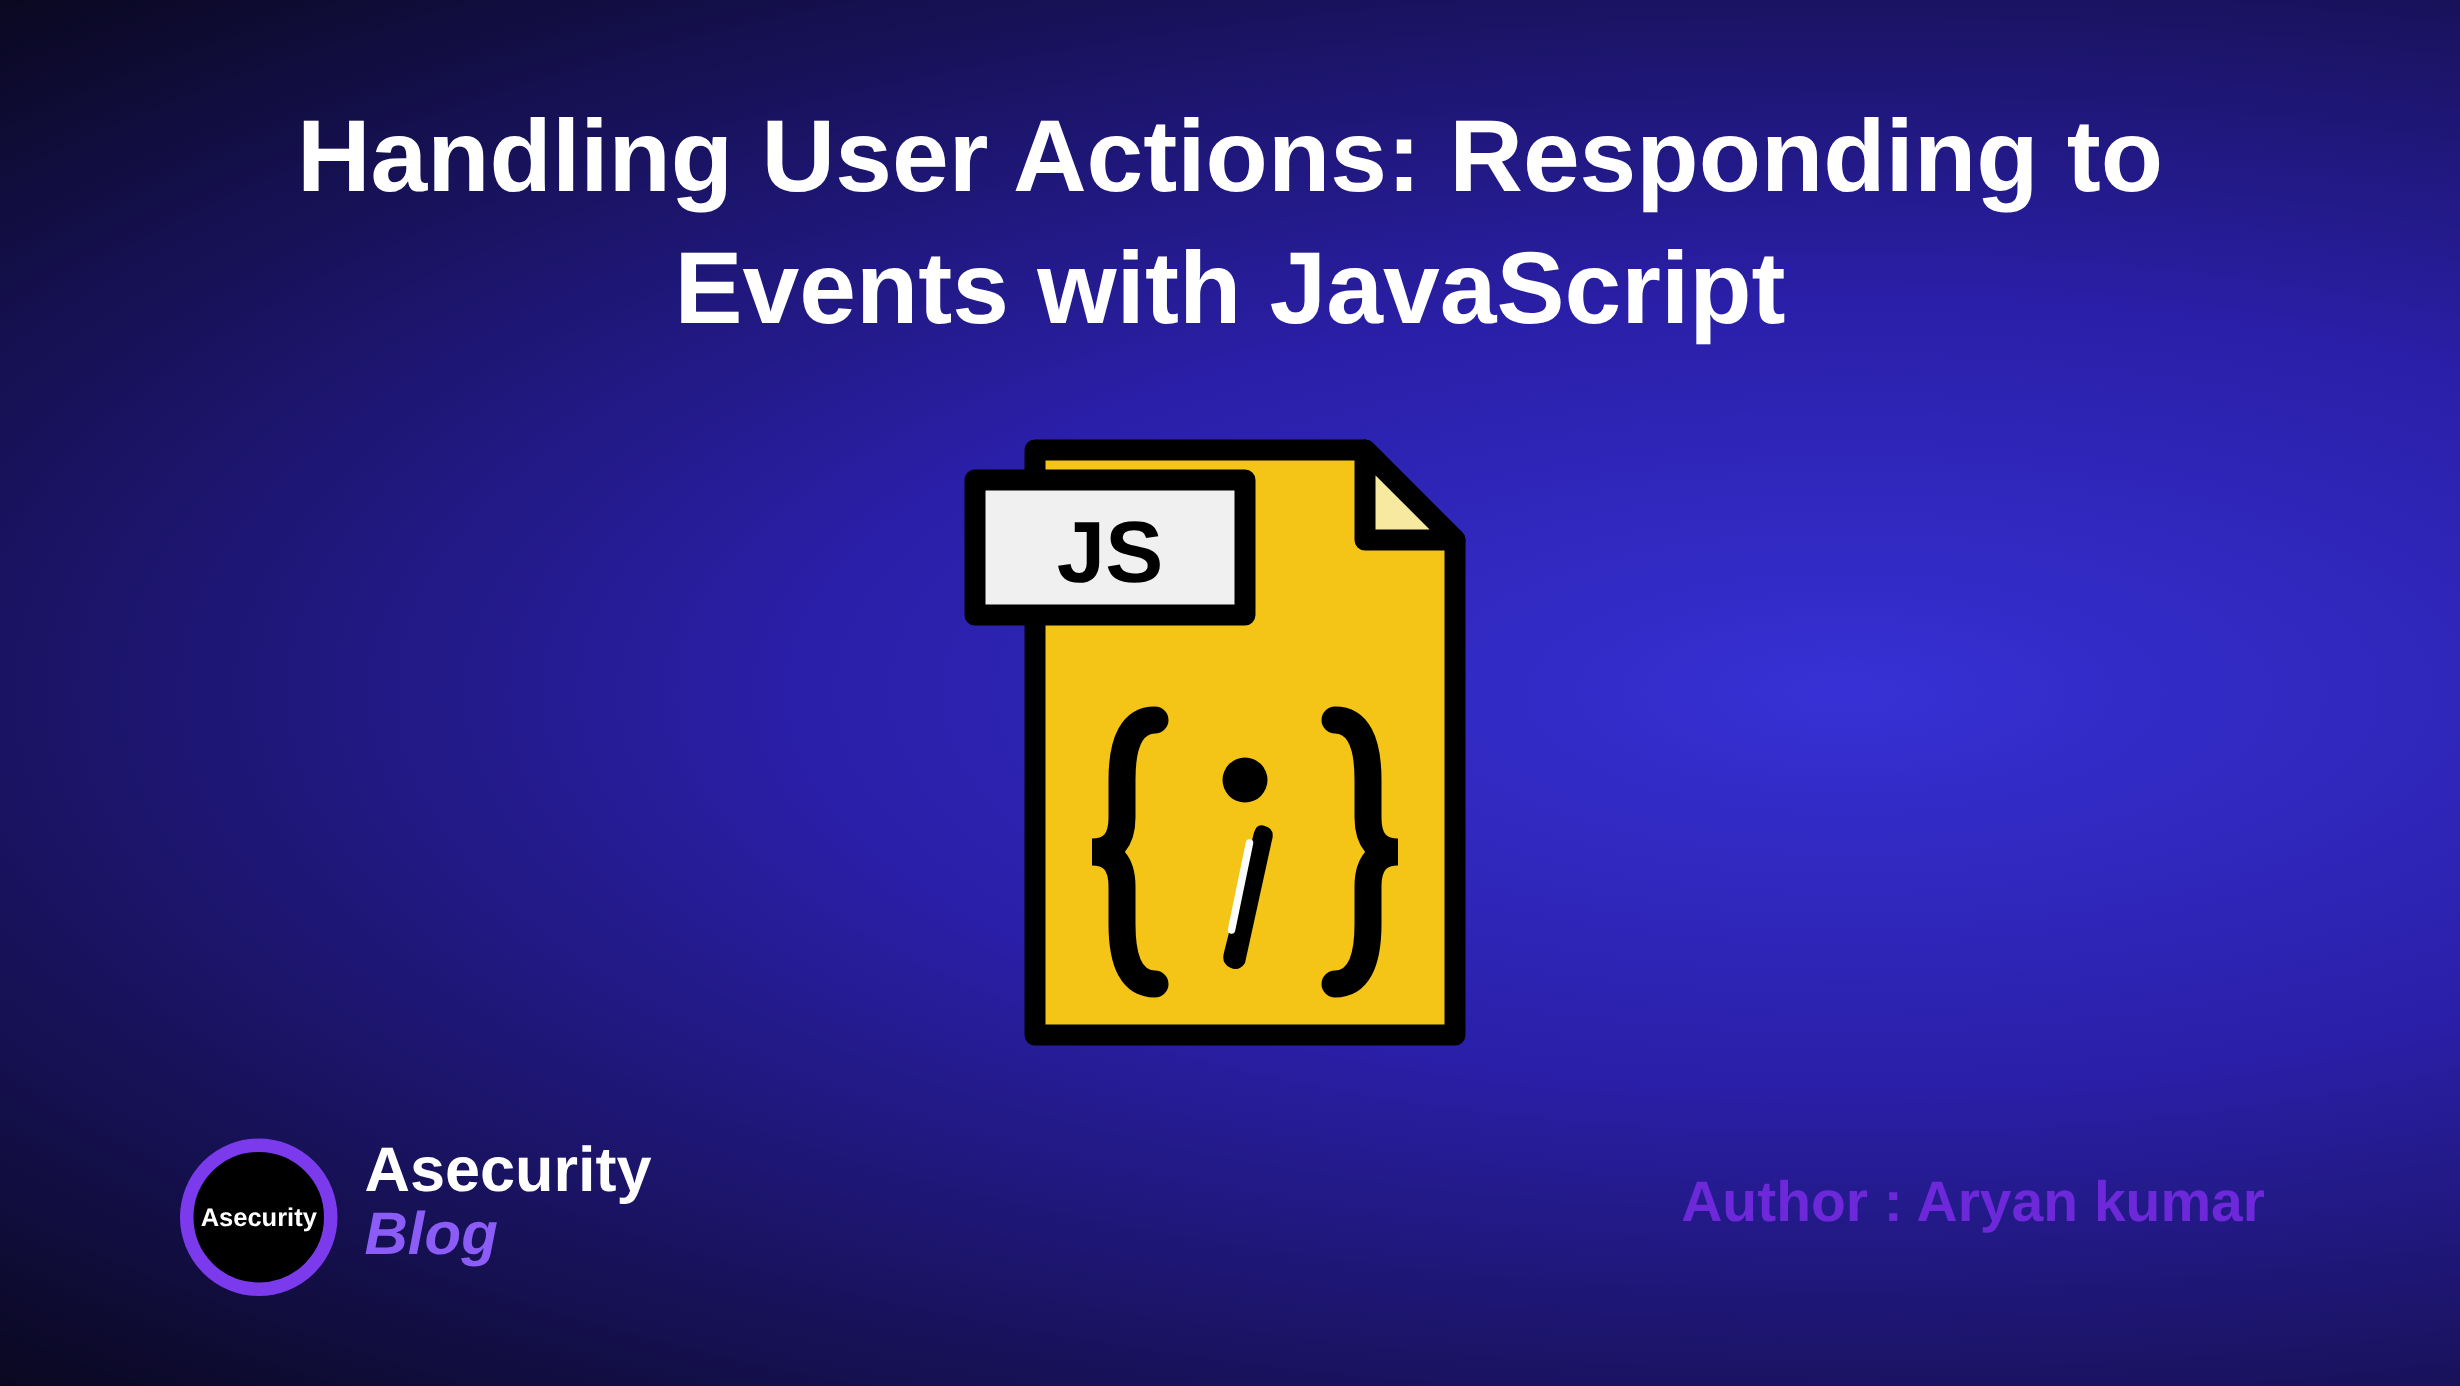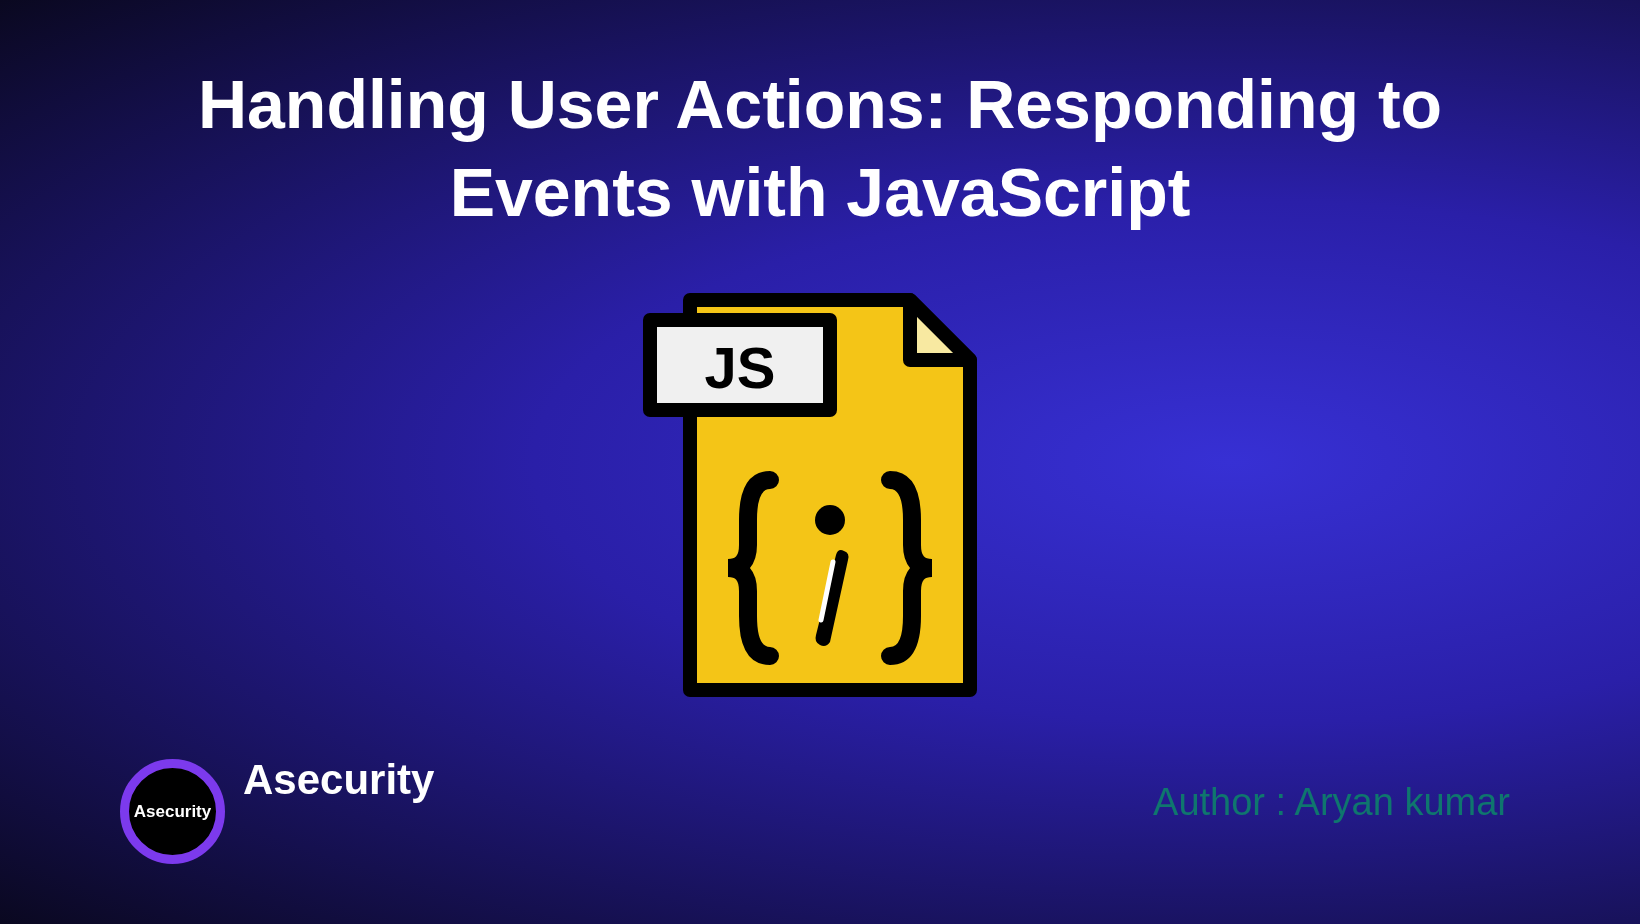--- a/index.html
+++ b/index.html
@@ -69,23 +69,23 @@
       color: #8b5cf6;
       font-size: 40px;
       font-weight: 900;
       line-height: 1.1;
       font-style: italic;
     }
     .author {
       position: absolute;
       bottom: 100px;
       right: 130px;
-      color: #0f766e;
+      color: #6d28d9;
       font-size: 38px;
-      font-weight: 400;
+      font-weight: 700;
       font-family: Arial Black, Arial, sans-serif;
       text-align: right;
     }
   </style>
 </head>
 <body>
 
 <h1 class="title">Handling User Actions: Responding to Events with JavaScript</h1>
 
 <div class="js-icon-wrap">
@@ -110,16 +110,17 @@
     </g>
   </svg>
 </div>
 
 <div class="logo-section">
   <div class="logo-circle">
     <span>Asecurity</span>
   </div>
   <div class="logo-text">
     <span class="logo-line1">Asecurity</span>
+    <span class="logo-line2">Blog</span>
   </div>
 </div>
 
 <div class="author">Author : Aryan kumar</div>
 
 </body></html>

